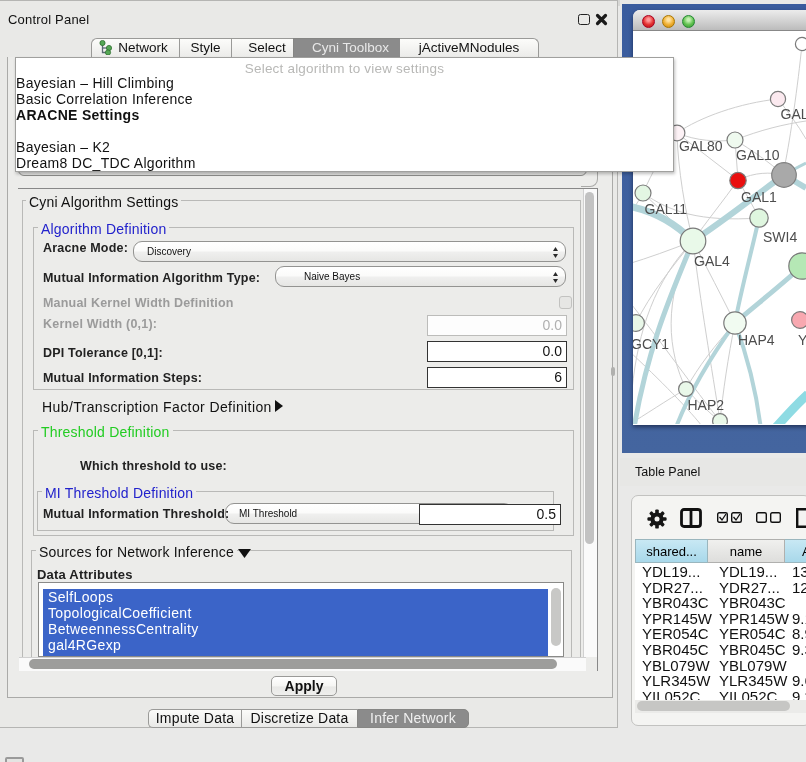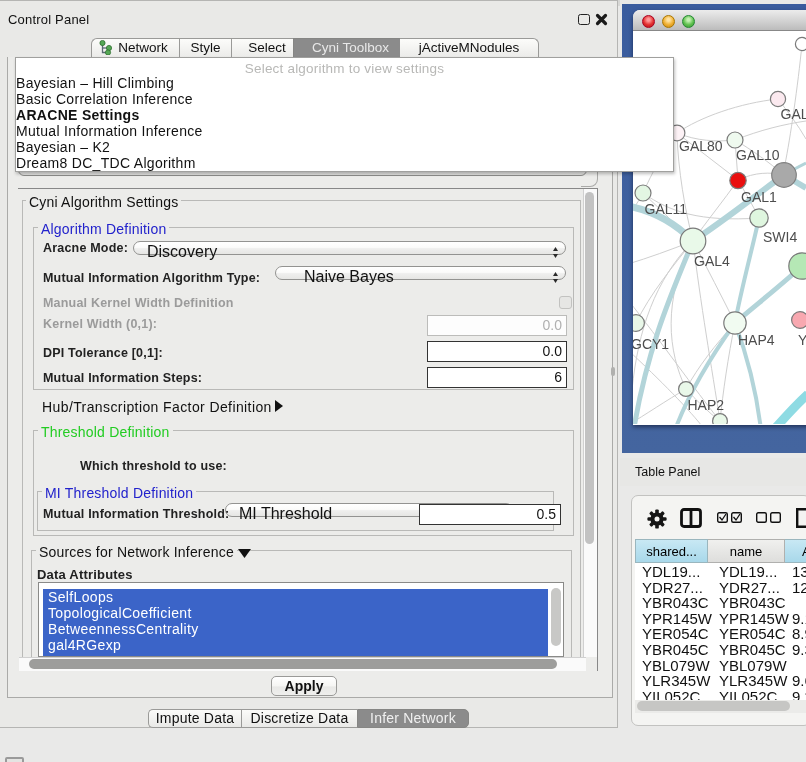--- a/index.html
+++ b/index.html
@@ -21,22 +21,22 @@
 
 #spTop { left:18px; top:188px; width:580px; height:1px; background:#888; }
 #spRight { left:597px; top:188px; width:1px; height:483px; background:#888; }
 #vtrack { left:583px; top:189px; width:14px; height:468px; background:#fafafa; border-left:1px solid #d0d0d0; }
 #vthumb { left:585px; top:192px; width:9px; height:352px; background:#c2c2c2; border-radius:5px; }
 
 .grp { position:absolute; border:1px solid #b9b9b7; }
 .glabel { position:absolute; font-size:14px; letter-spacing:0.2px; background:#ececea; padding:0 3px; white-space:nowrap; }
 .flabel { position:absolute; font-size:12.5px; letter-spacing:0.2px; font-weight:bold; color:#222; white-space:nowrap; }
 .dis { color:#9b9b9b !important; }
-.combo { position:absolute; height:14px; border:1px solid #939391; border-radius:9px;
-  background:linear-gradient(#ffffff,#fbfbfa 45%,#efefee 55%,#e6e6e4); font-size:16px; color:#111;
+.combo { position:absolute; height:21px; border:1px solid #939391; border-radius:9px;
+  background:linear-gradient(#ffffff,#fbfbfa 45%,#efefee 55%,#e6e6e4); font-size:10px; color:#111;
   line-height:19px; padding-left:13px; }
 .arrows { position:absolute; right:7px; top:5px; width:5px; height:11px; }
 .tfield { position:absolute; height:21px; background:#fff; border:1px solid #333; font-size:14px;
   color:#111; text-align:right; line-height:19px; padding-right:4px; }
 .tfield.dis2 { border-color:#bcbcba; color:#b0b0b0; background:#fdfdfd; }
 
 #dlist { left:38px; top:582px; width:526px; height:75px; border:1px solid #8a8a88; background:#fff; overflow:hidden; }
 .lrow { position:absolute; left:4px; width:505px; height:16px; background:#3b64c8; color:#fff; font-size:14px; letter-spacing:0.35px; line-height:16px; padding-left:5px; }
 
 #ddown { left:15px; top:57px; width:659px; height:115px; background:#fff; border:1px solid #a0a09e;
@@ -344,19 +344,18 @@
 </div>
 
 <div class="abs" style="left:635px; top:700px; width:171px; height:13px; background:#ebebe9;"></div>
 <div class="abs" style="left:637px; top:701px; width:153px; height:10px; background:#c6c6c4; border-radius:5px;"></div>
 
 <div class="abs" id="ddown">
   <div id="ddhint">Select algorithm to view settings</div>
   <div class="ditem" style="top:33px;">Basic Correlation Inference</div>
   <div class="ditem" style="top:17px;">Bayesian – Hill Climbing</div>
   <div class="ditem bold" style="top:49px;">ARACNE Settings</div>
-  <div class="ditem" style="top:65px;">Mutual Information Inference</div>
   <div class="ditem" style="top:81px;">Bayesian – K2</div>
   <div class="ditem" style="top:97px;">Dream8 DC_TDC Algorithm</div>
 </div>
 
 <div class="abs" style="left:5px; top:757px; width:19px; height:10px; border:2px solid #9a9a9a; border-radius:2px; background:#e4e4e2;"></div>
 <div class="abs" style="left:611px; top:367px; width:4px; height:9px; background:#b0b0ae; border-radius:2px;"></div>
 
 </body></html>

